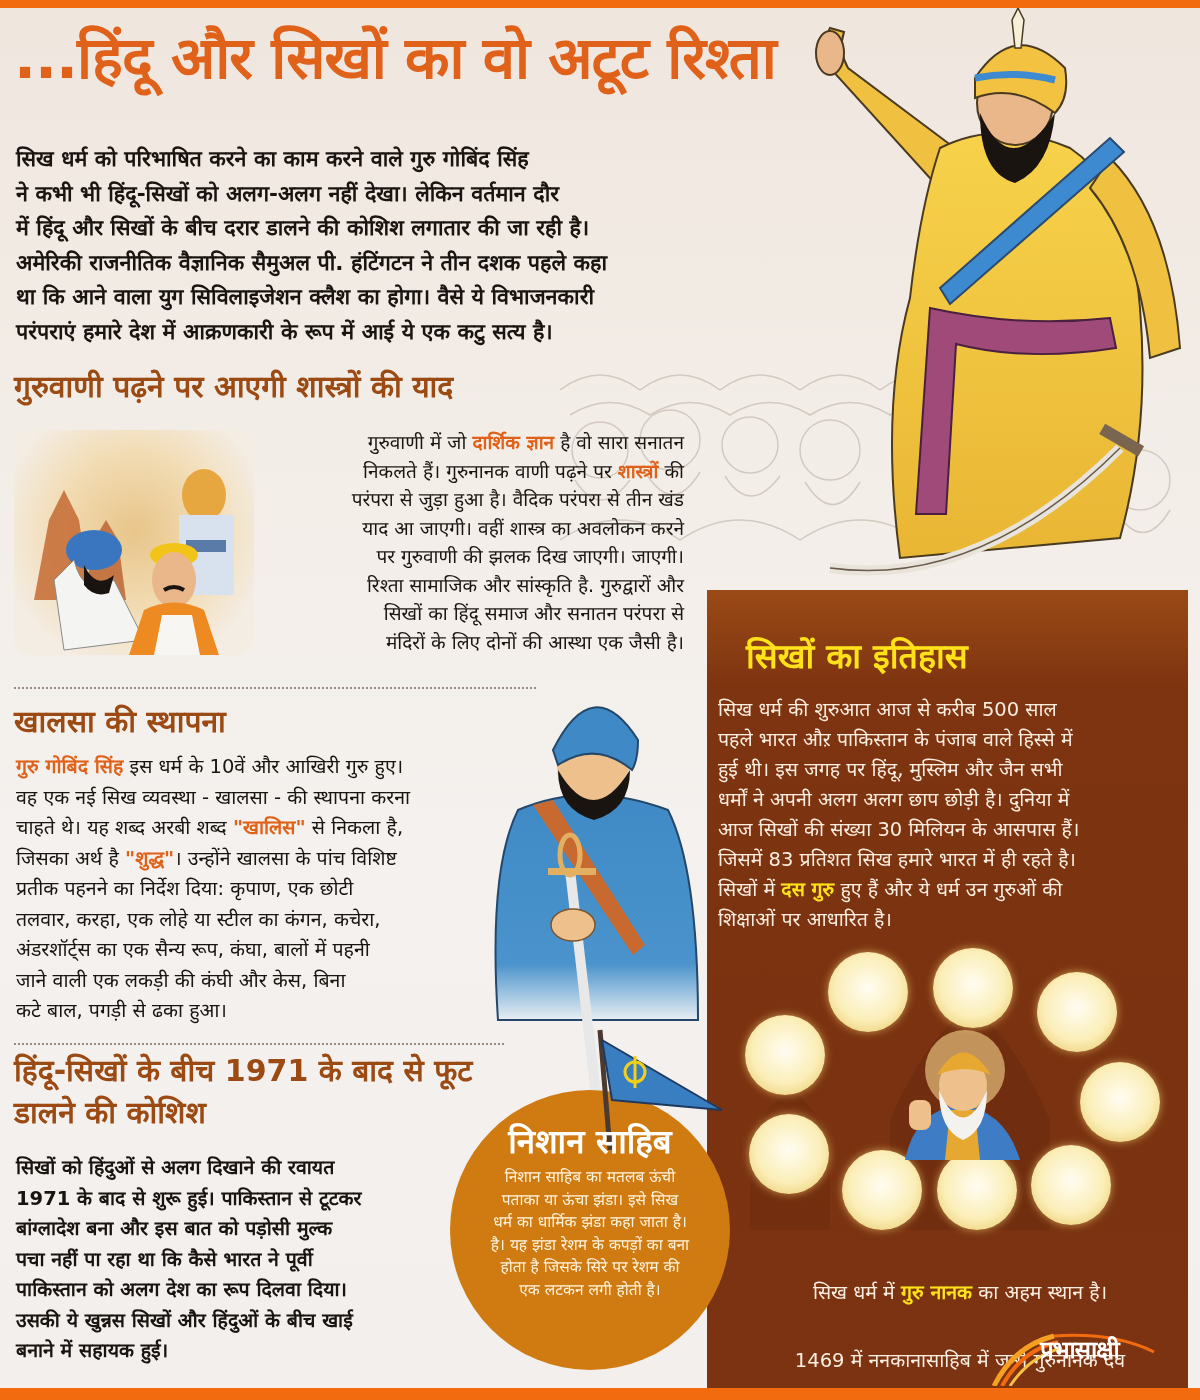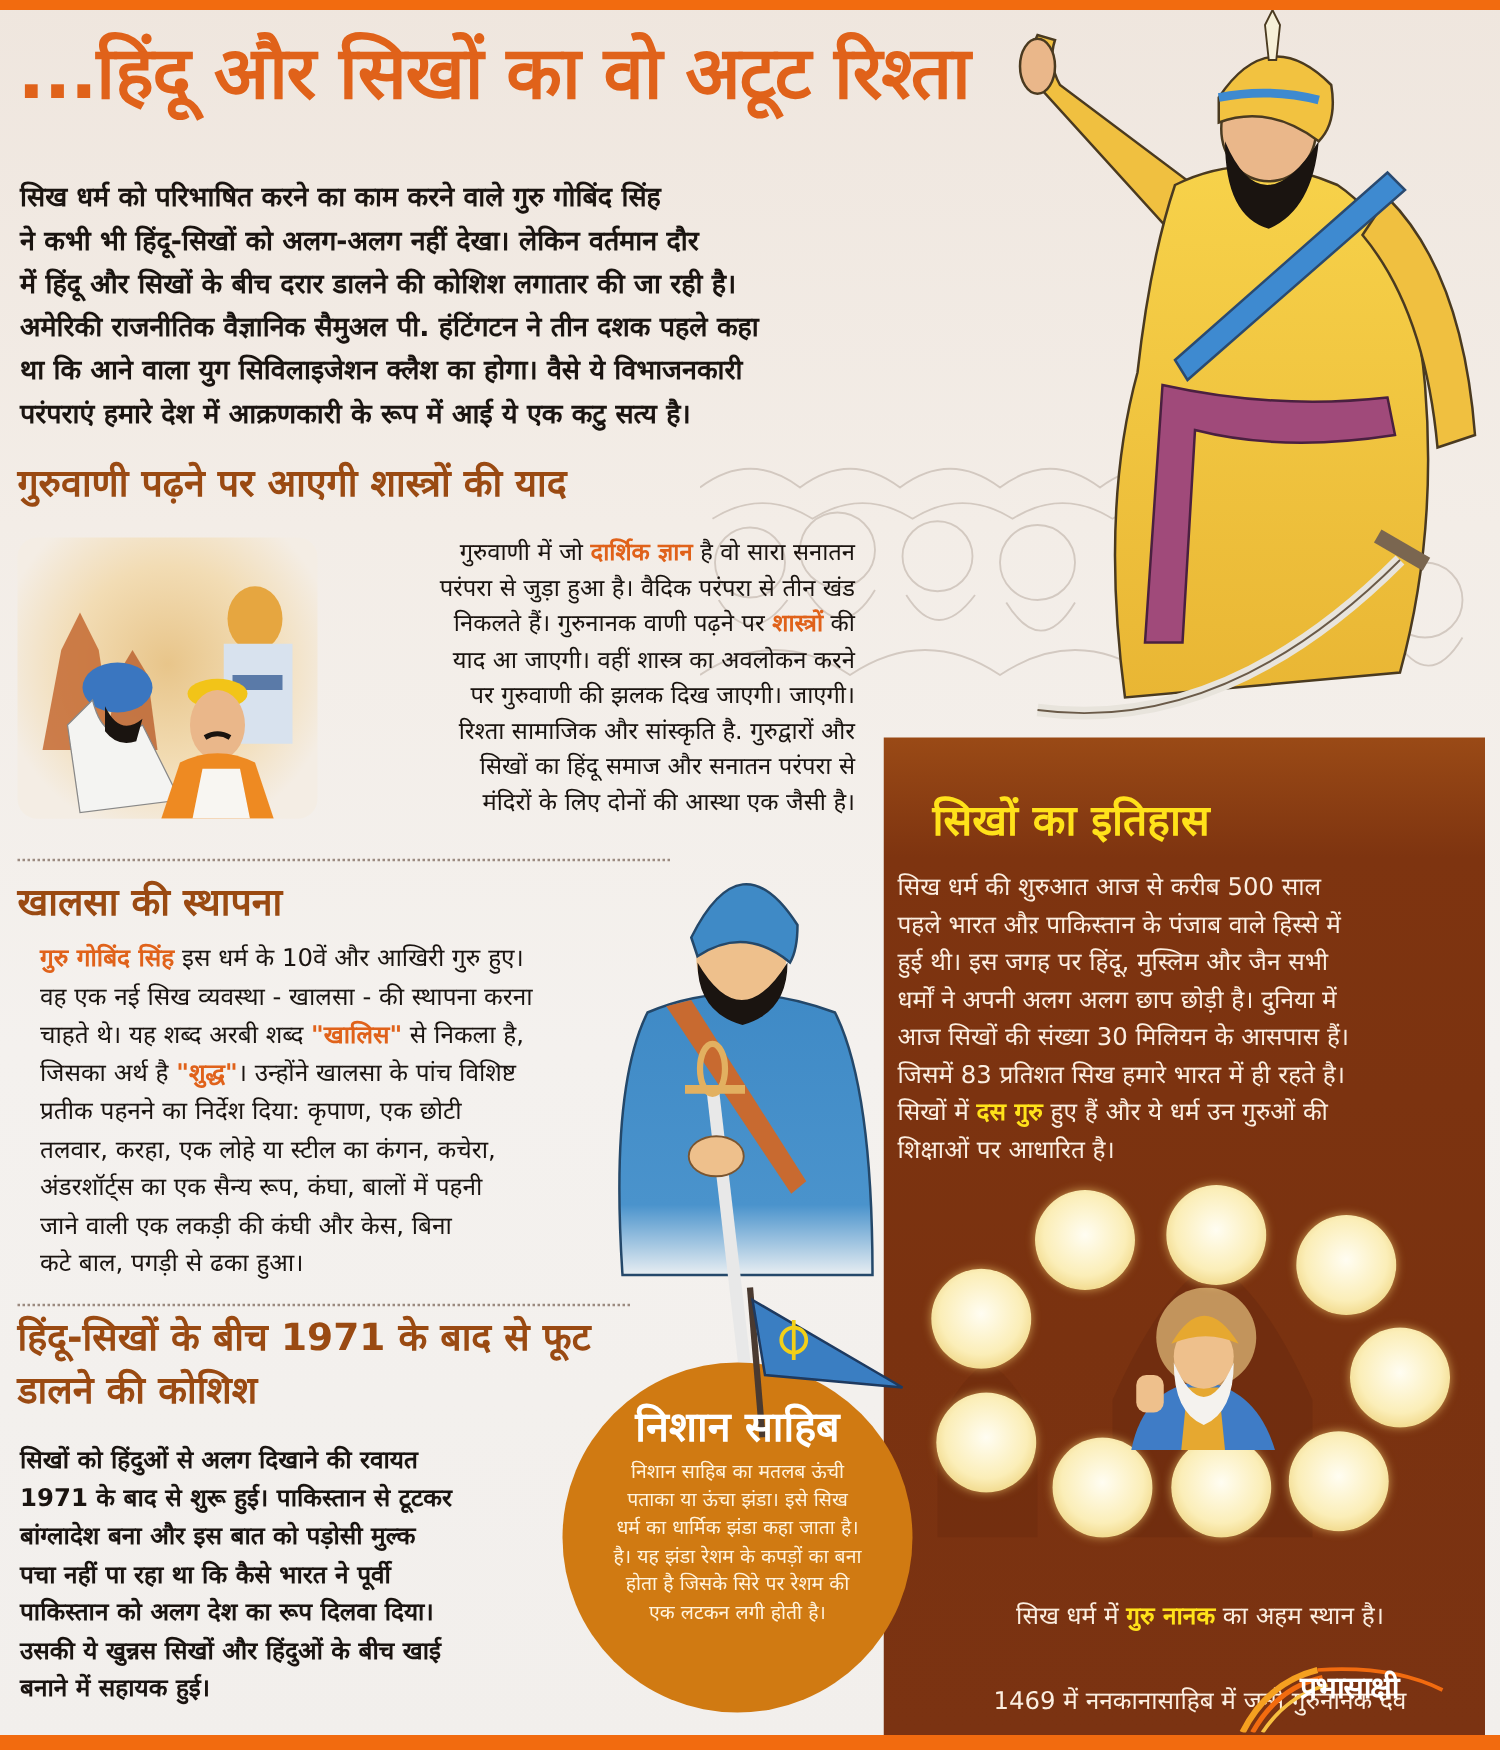--- a/index.html
+++ b/index.html
@@ -45,21 +45,21 @@
   .hl-orange { color: #e0621a; font-weight: bold; }
   .hl-yellow { color: #ffe21a; font-weight: bold; }
 
   .dotted { position: absolute; border-top: 2px dotted #9b8a80; height: 0; }
   .d1 { left: 14px; top: 687px; width: 522px; }
   .d2 { left: 14px; top: 1043px; width: 490px; }
 
   .h2 { left: 14px; top: 700px; font-size: 30px; }
   .khalsa-text {
     position: absolute; left: 16px; top: 752px; width: 500px;
-    font-size: 19.5px; line-height: 30.5px; color: #1a1410; margin-left: 16px;
+    font-size: 19.5px; line-height: 30.5px; color: #1a1410;
   }
   .khalsa-text p { white-space: nowrap; }
 
   .h3 { left: 14px; top: 1050px; font-size: 30px; line-height: 42px; white-space: normal; width: 470px; }
   .split-text {
     position: absolute; left: 16px; top: 1153px; width: 440px;
     font-size: 19.5px; line-height: 30.5px; color: #1a1410;
   }
   .split-text p { white-space: nowrap; font-weight: bold; }
 
@@ -202,22 +202,22 @@
     <ellipse cx="160" cy="125" rx="24" ry="12" fill="#f2c418"></ellipse>
     <ellipse cx="160" cy="150" rx="22" ry="28" fill="#eab78a"></ellipse>
     <path d="M150 160 q10 -6 20 0" stroke="#1a1410" stroke-width="4" fill="none"></path>
     <path d="M115 225 l15 -45 q30 -15 60 0 l15 45 z" fill="#ee8a22"></path>
     <path d="M140 225 l8 -40 l30 0 l8 40 z" fill="#f8f6f2"></path>
   </svg>
 </div>
 
 <div class="gurbani-text">
   <p><span>गुरुवाणी में जो </span><span class="hl-orange">दार्शिक ज्ञान</span><span> है वो सारा सनातन</span></p>
+  <p><span>निकलते हैं। गुरुनानक वाणी पढ़ने पर </span><span class="hl-orange">शास्त्रों</span><span> की</span></p>
   <p>परंपरा से जुड़ा हुआ है। वैदिक परंपरा से तीन खंड</p>
-  <p><span>निकलते हैं। गुरुनानक वाणी पढ़ने पर </span><span class="hl-orange">शास्त्रों</span><span> की</span></p>
   <p>याद आ जाएगी। वहीं शास्त्र का अवलोकन करने</p>
   <p>पर गुरुवाणी की झलक दिख जाएगी। जाएगी।</p>
   <p>रिश्ता सामाजिक और सांस्कृति है. गुरुद्वारों और</p>
   <p>सिखों का हिंदू समाज और सनातन परंपरा से</p>
   <p>मंदिरों के लिए दोनों की आस्था एक जैसी है।</p>
 </div>
 
 <div class="dotted d1"></div>
 
 <div class="h-section h2">खालसा की स्थापना</div>

